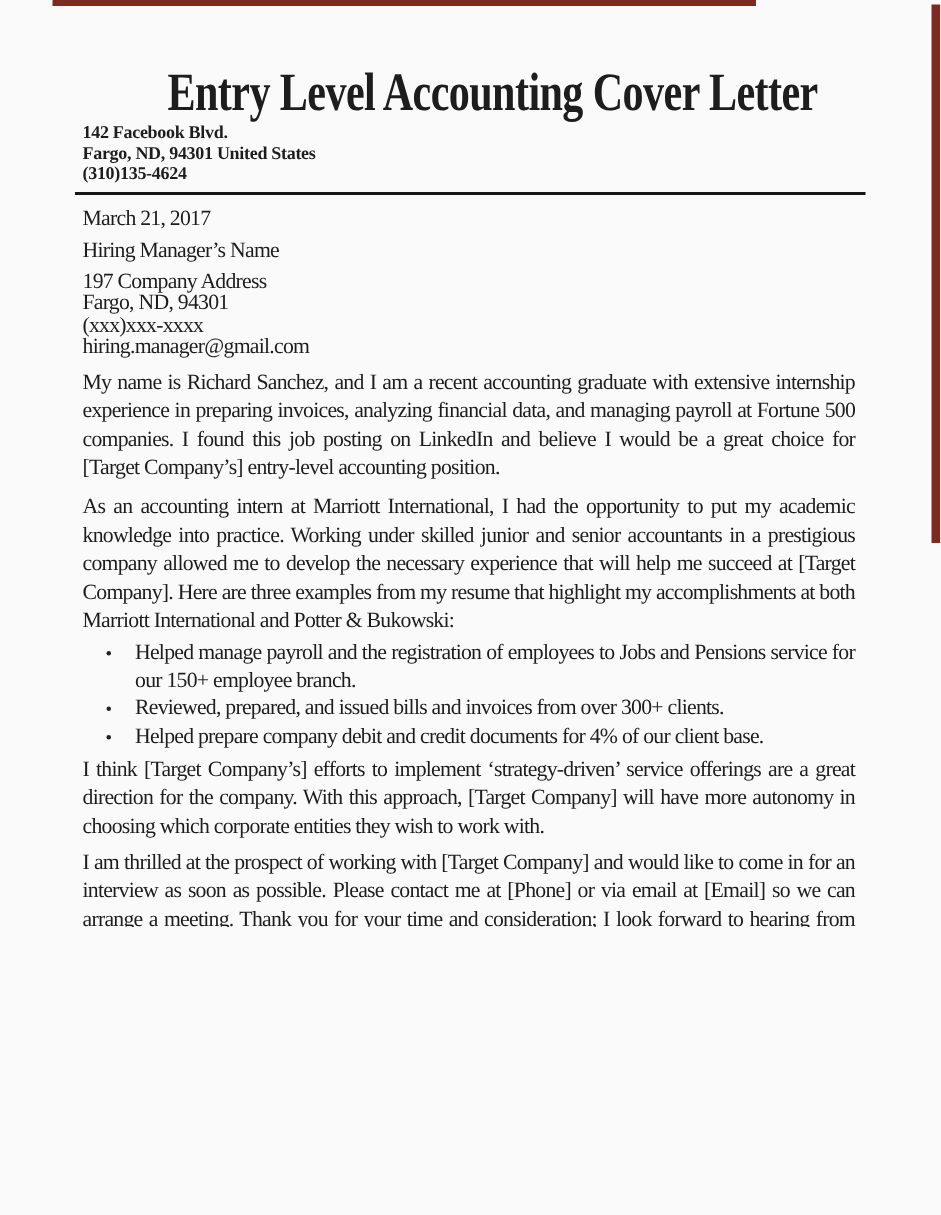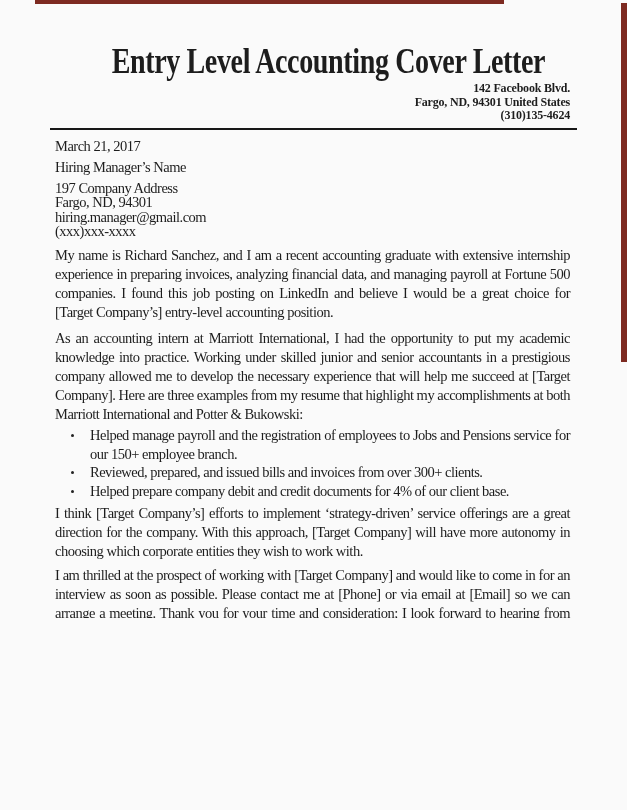--- a/index.html
+++ b/index.html
@@ -31,21 +31,21 @@
     font-size:36px;
     line-height:37px;
     font-weight:bold;
     letter-spacing:-0.5px;
     white-space:nowrap;
     transform:scaleX(0.78);
     transform-origin:50% 50%;
   }
   .contact{
     margin-top:2px;
-    text-align:right;
+    text-align:left;
     font-weight:bold;
     font-size:12px;
     line-height:13.5px;
     letter-spacing:-0.2px;
   }
   .rule{
     border:none;
     border-top:2.5px solid var(--rule);
     margin:5px -7px 0 -5px;
     height:0;
@@ -100,22 +100,22 @@
     <hr class="rule">
 
     <main class="body-text">
 
       <p class="date">March 21, 2017</p>
       <p class="recipient-name">Hiring Manager’s Name</p>
 
       <div class="address">
         <div>197 Company Address</div>
         <div>Fargo, ND, 94301</div>
+        <div>(xxx)xxx-xxxx</div>
         <div>hiring.manager@gmail.com</div>
-        <div>(xxx)xxx-xxxx</div>
       </div>
 
 
       <p class="para">My name is Richard Sanchez, and I am a recent accounting graduate with extensive internship experience in preparing invoices, analyzing financial data, and managing payroll at Fortune 500 companies. I found this job posting on LinkedIn and believe I would be a great choice for [Target Company’s] entry-level accounting position.</p>
       <p class="para">As an accounting intern at Marriott International, I had the opportunity to put my academic knowledge into practice. Working under skilled junior and senior accountants in a prestigious company allowed me to develop the necessary experience that will help me succeed at [Target Company]. Here are three examples from my resume that highlight my accomplishments at both Marriott International and Potter &amp; Bukowski:</p>
 
       <ul class="bullets">
         <li>
           <span class="bullet-dot"></span>
           <span>Helped manage payroll and the registration of employees to Jobs and Pensions service for our 150+ employee branch.</span>

